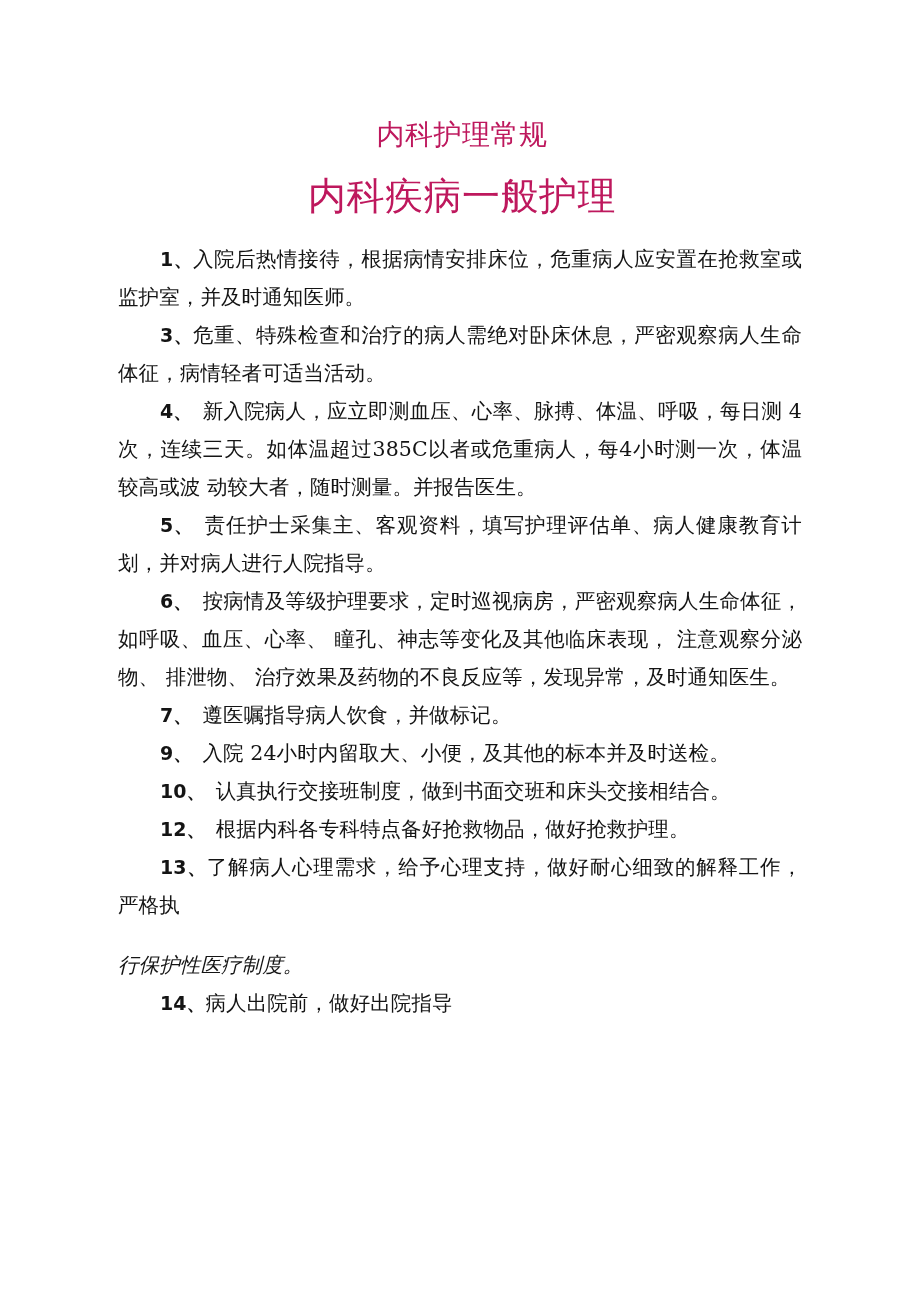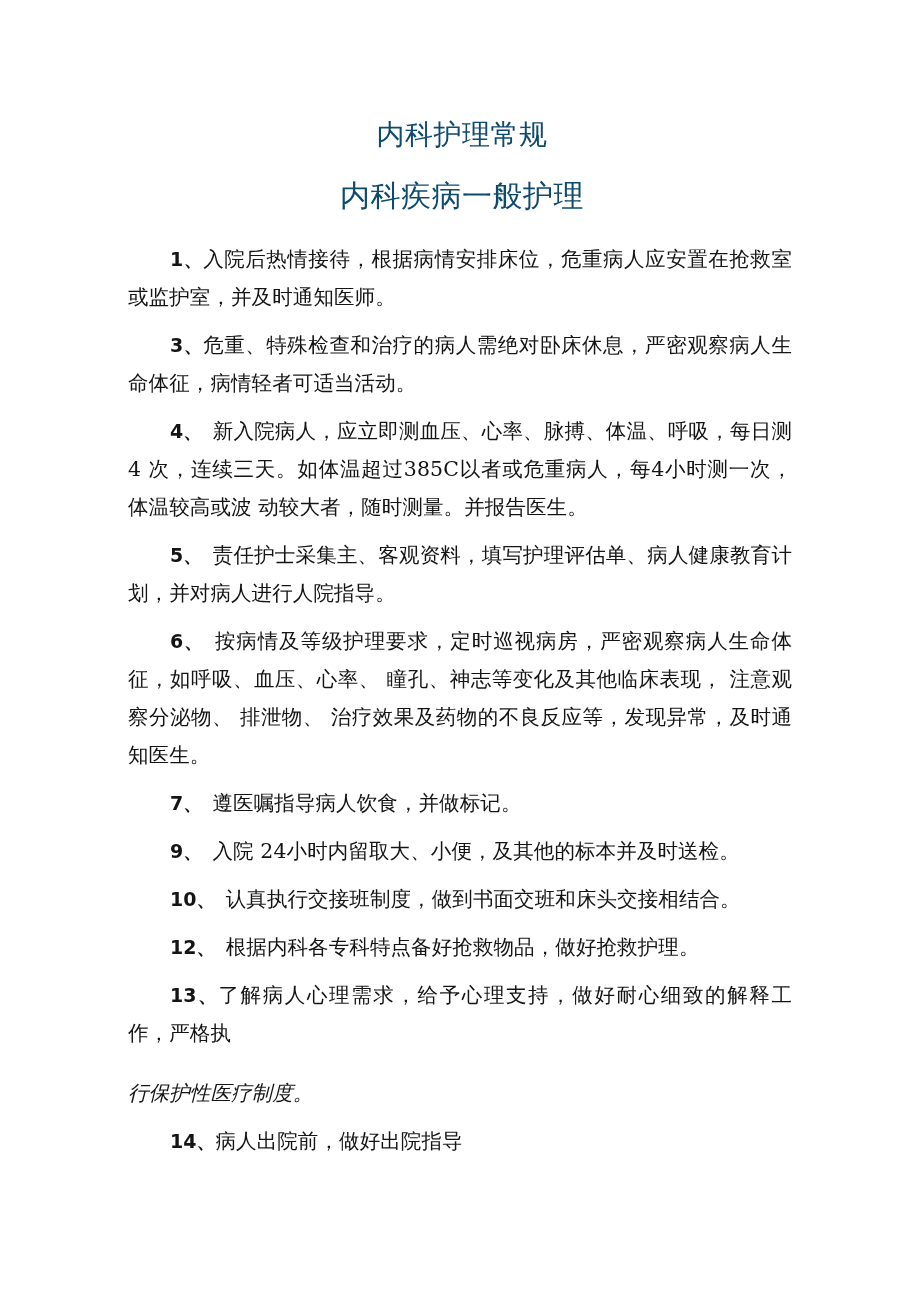--- a/index.html
+++ b/index.html
@@ -22,42 +22,42 @@
   .doc-body {
     position: absolute;
     left: 118px;
     top: 118px;
     width: 684px;
   }
   .doc-title {
     font-family: "DejaVu Sans", "Liberation Sans", sans-serif;
     font-weight: 400;
     text-align: center;
-    color: #0c4a6e;
+    color: #be185d;
     letter-spacing: 0.5px;
     white-space: nowrap;
   }
   .doc-title-main {
     font-size: 28px;
     line-height: 34px;
     margin: 0 0 26px 0;
     padding-left: 4px;
   }
   .doc-title-sub {
-    font-size: 30px;
+    font-size: 38px;
     line-height: 36px;
     margin: 0 0 26px 0;
     padding-left: 4px;
   }
   .clause {
     font-size: 20.5px;
     line-height: 38px;
     text-align: justify;
     text-justify: inter-ideograph;
-    margin: 10px;
+    margin: 0;
     letter-spacing: 0.1px;
     color: #141414;
   }
   .clause-indent {
     text-indent: 2.05em;
   }
   .clause-gap {
     margin-top: 22px;
     font-style: italic;
   }

